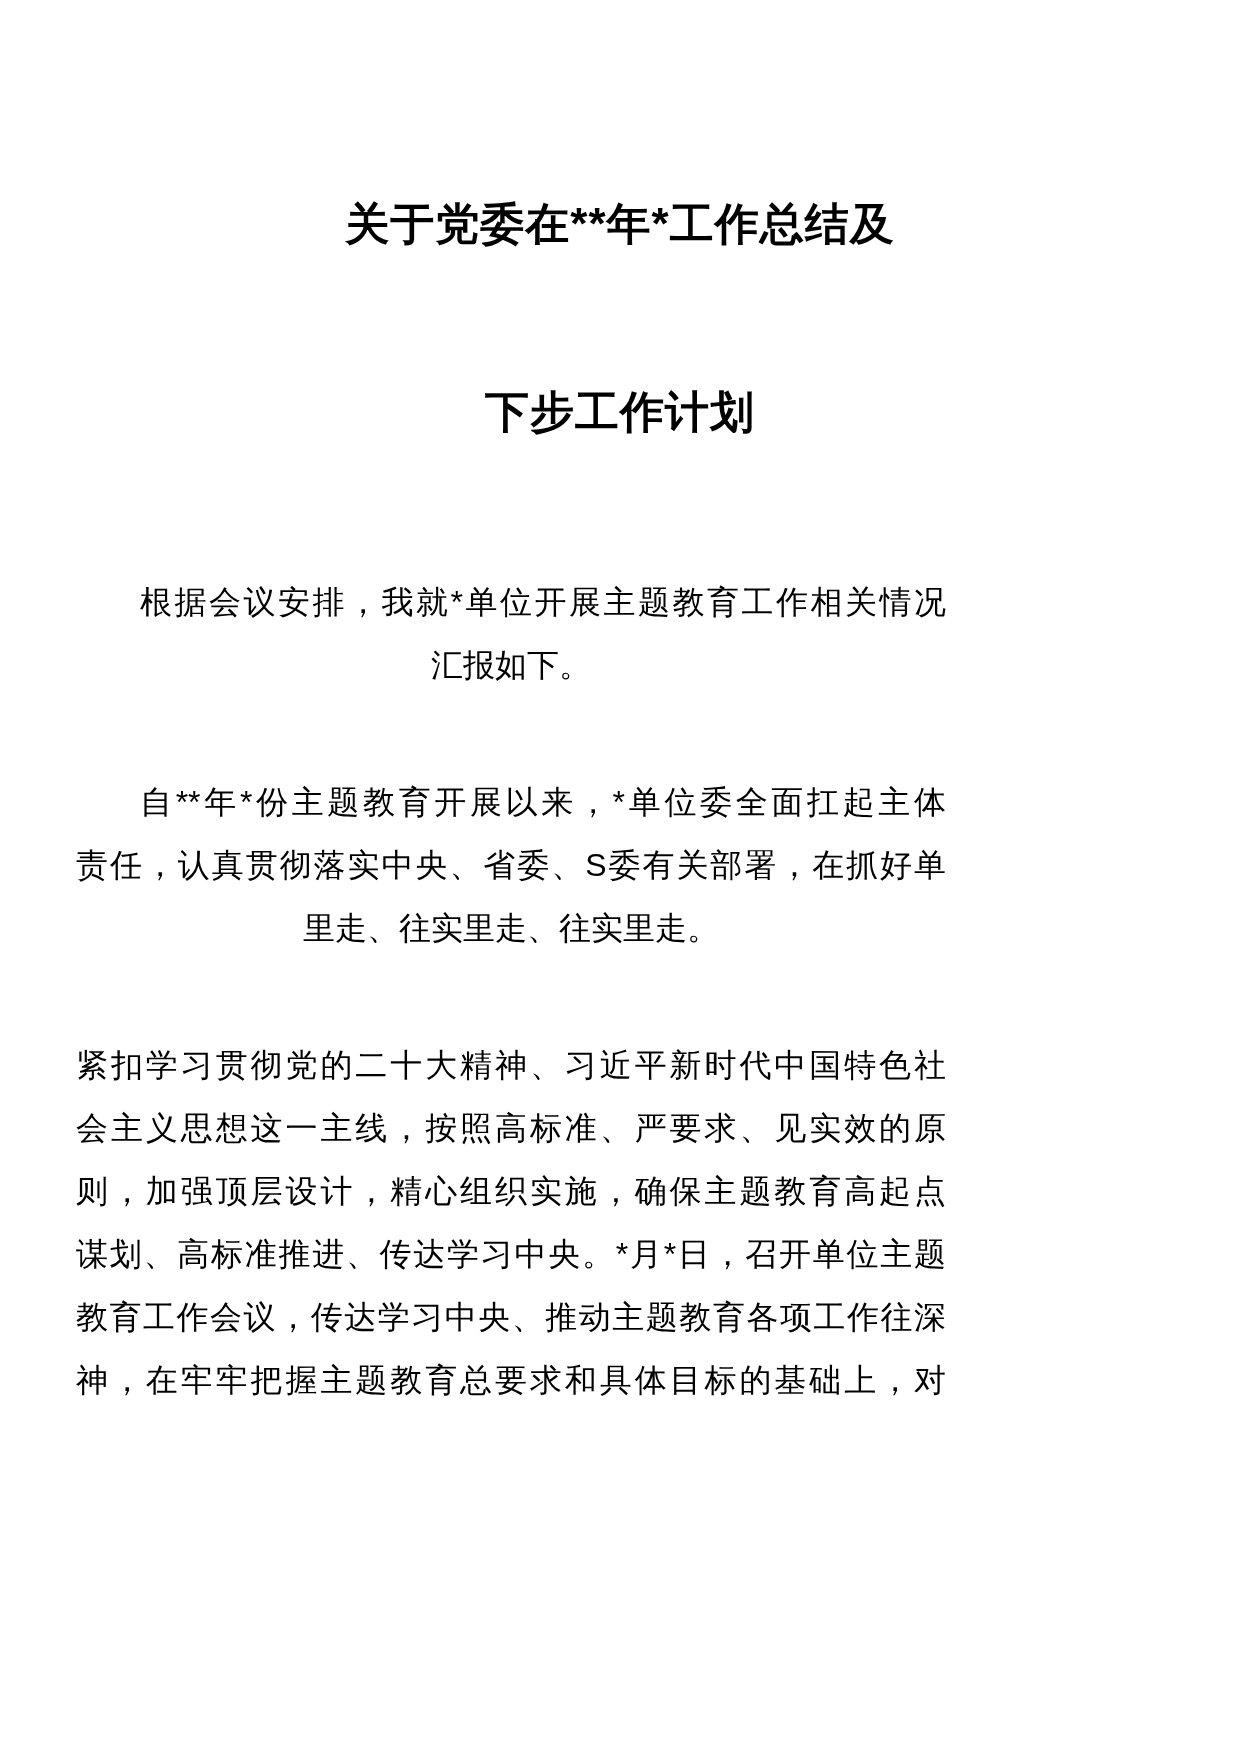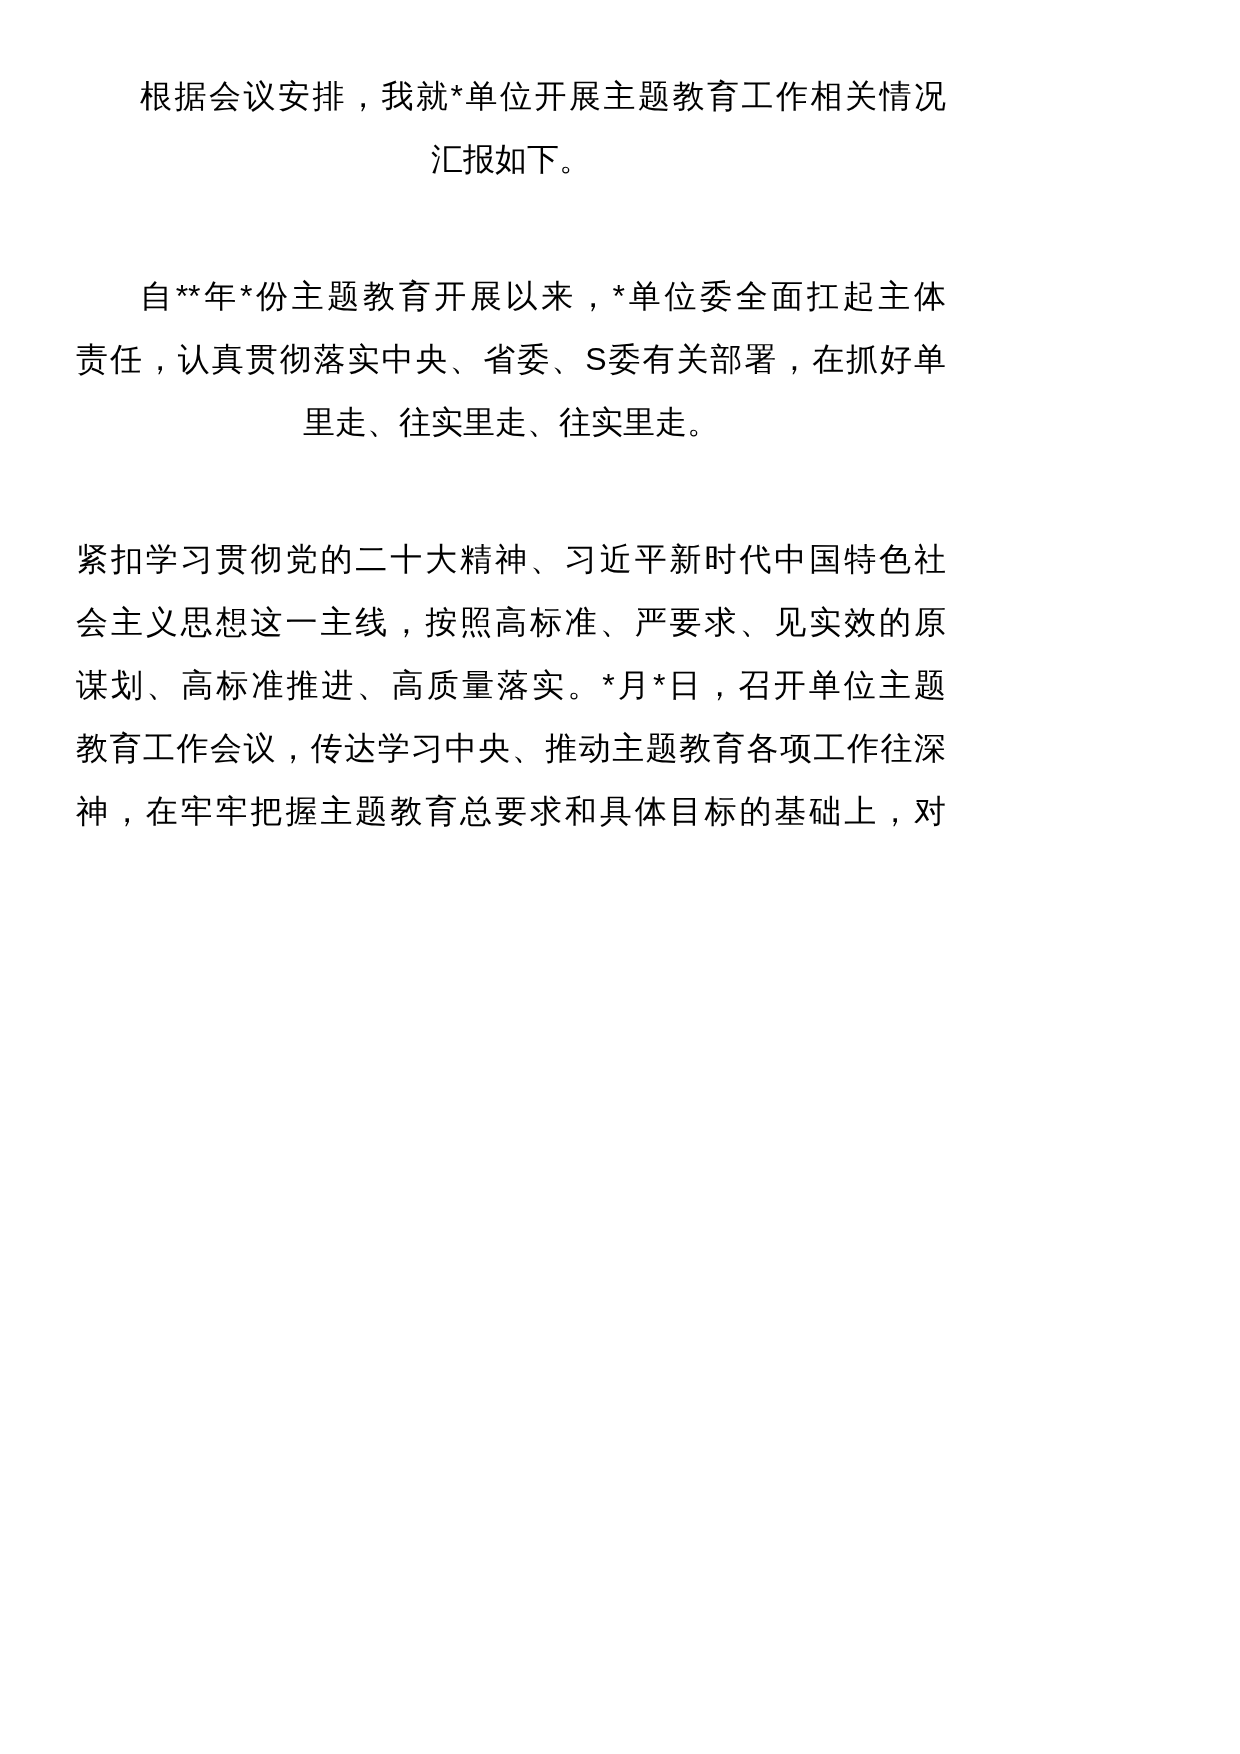--- a/index.html
+++ b/index.html
@@ -59,36 +59,41 @@
   }
   .line.indent {
     text-indent: 2em;
   }
 </style>
 </head>
 <body>
 
 <div class="page">
 
+  <h1 class="doc-title">
+    <span class="title-line">关于党委在**年*工作总结及</span>
+    <span class="title-line">下步工作计划</span>
+  </h1>
 
   <div class="doc-body">
 
     <p class="para">
       <span class="line full indent">根据会议安排，我就*单位开展主题教育工作相关情况</span>
       <span class="line">汇报如下。</span>
     </p>
 
     <p class="para">
       <span class="line full indent">自**年*份主题教育开展以来，*单位委全面扛起主体</span>
       <span class="line full">责任，认真贯彻落实中央、省委、S委有关部署，在抓好单</span>
       <span class="line">里走、往实里走、往实里走。</span>
     </p>
 
     <p class="para">
       <span class="line full">紧扣学习贯彻党的二十大精神、习近平新时代中国特色社</span>
       <span class="line full">会主义思想这一主线，按照高标准、严要求、见实效的原</span>
-      <span class="line full">谋划、高标准推进、高质量落实。*月*日，召开单位主题</span>
+      <span class="line full">则，加强顶层设计，精心组织实施，确保主题教育高起点</span>
+      <span class="line full">谋划、高标准推进、传达学习中央。*月*日，召开单位主题</span>
       <span class="line full">教育工作会议，传达学习中央、推动主题教育各项工作往深</span>
       <span class="line full">神，在牢牢把握主题教育总要求和具体目标的基础上，对</span>
     </p>
 
   </div>
 </div>
 
 </body></html>

